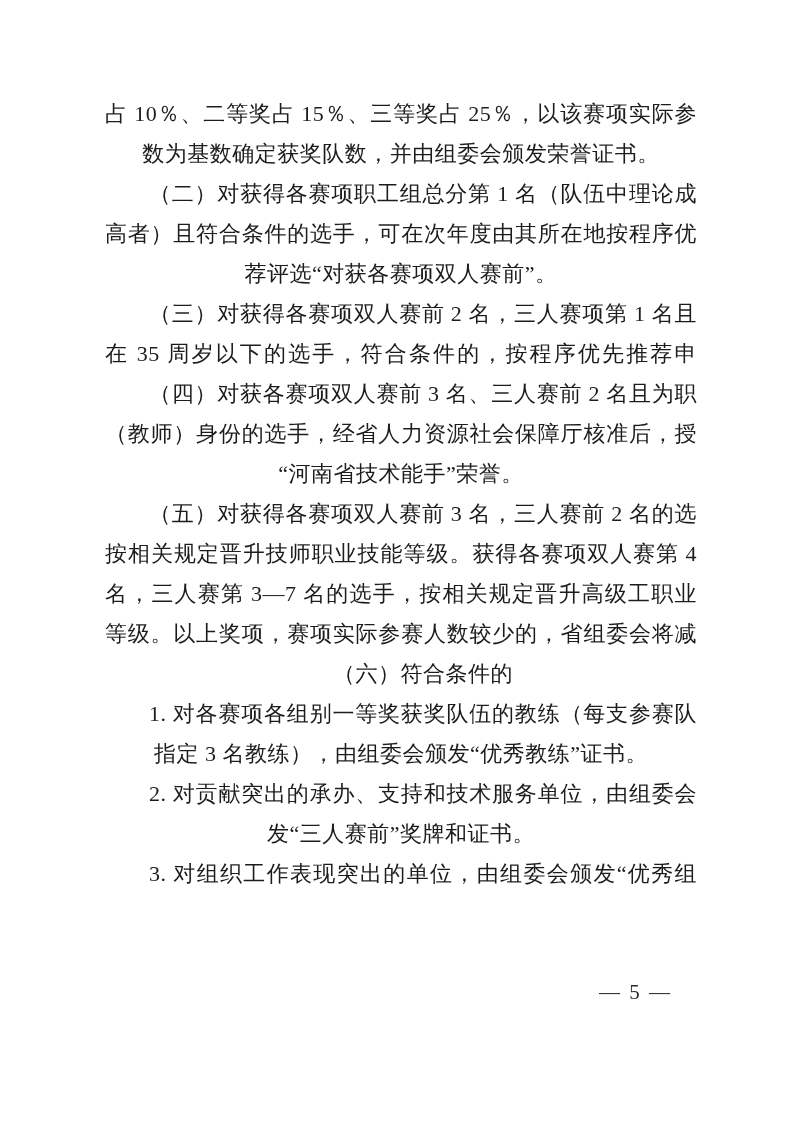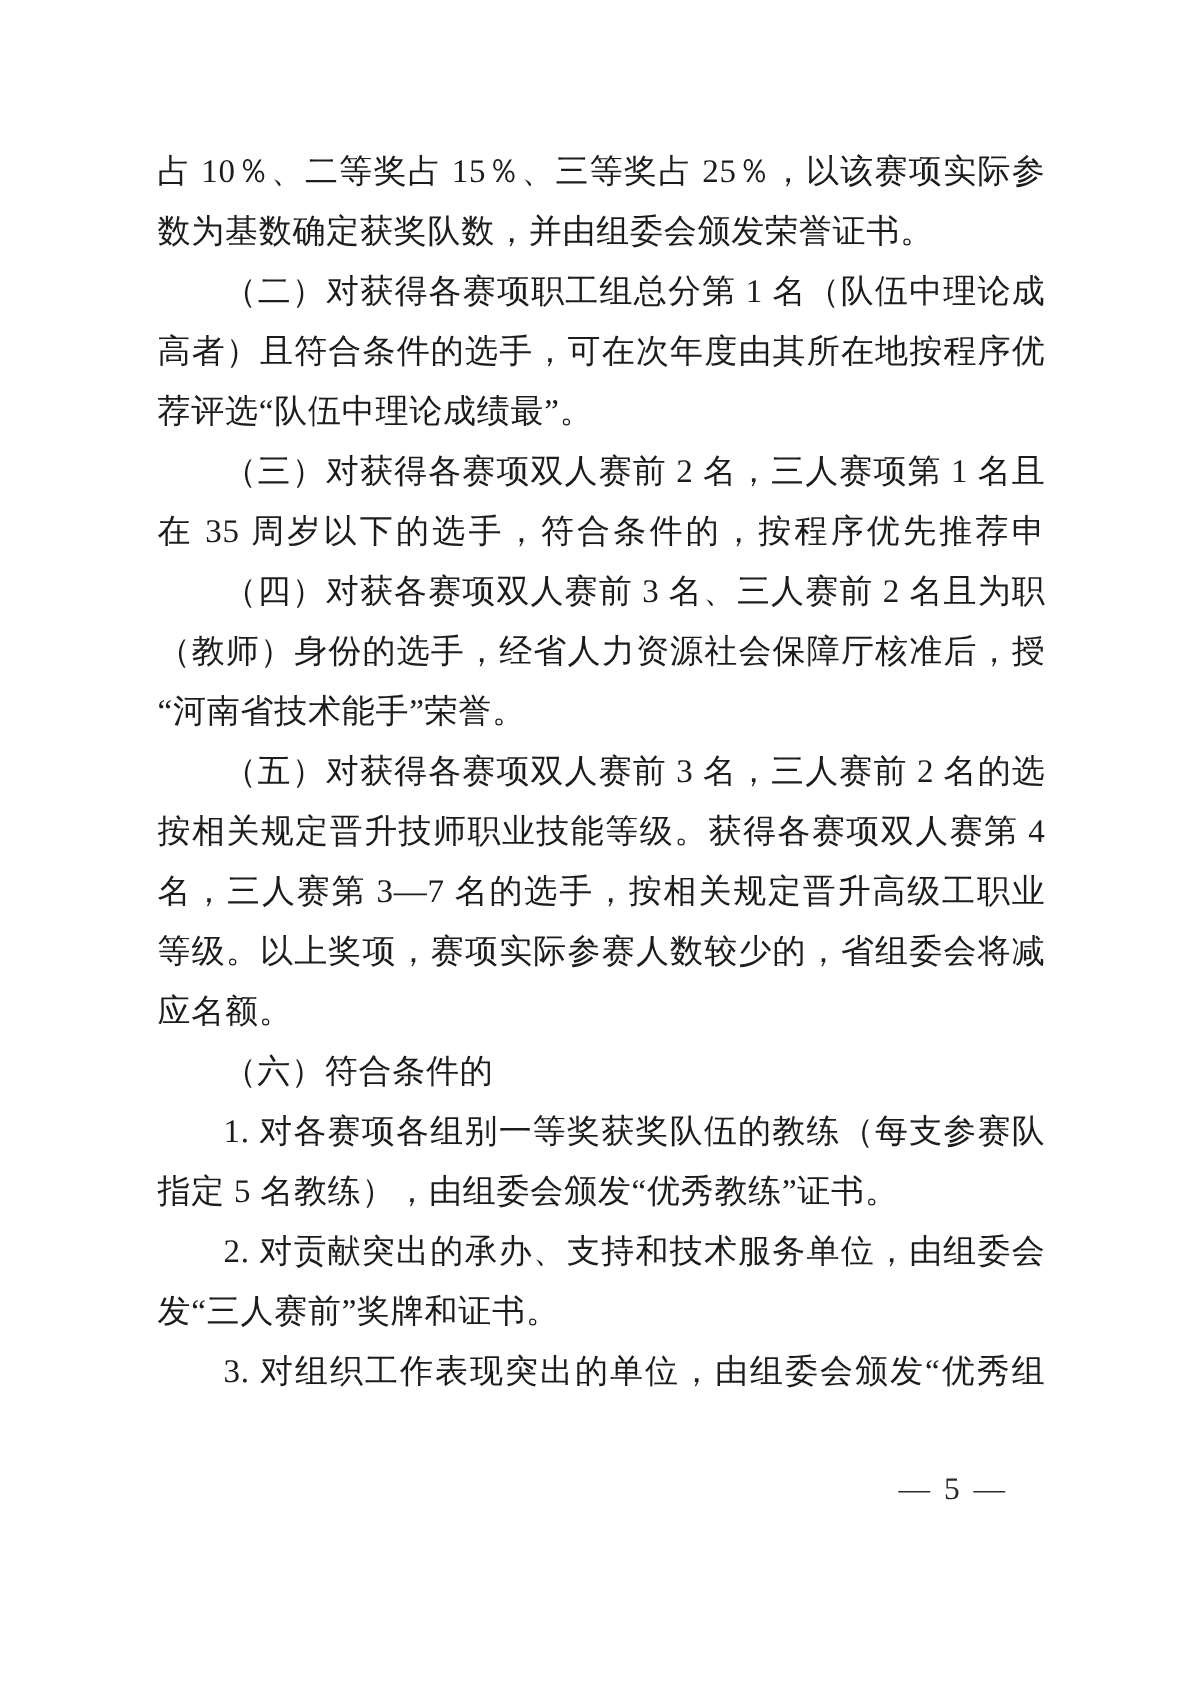--- a/index.html
+++ b/index.html
@@ -20,21 +20,21 @@
     position: absolute;
     left: 105px;
     top: 94px;
     width: 592px;
   }
   .line {
     height: 40px;
     line-height: 40px;
     font-size: 22px;
     overflow: hidden;
-    text-align: left;
+    text-align: center;
     letter-spacing: 0.5px;
   }
   .line.full {
     text-align: justify;
     text-align-last: justify;
   }
   .line.indent {
     text-indent: 44px;
   }
   .page-num {
@@ -50,32 +50,31 @@
 </style>
 </head>
 <body>
 
 <div class="page">
   <div class="body-text">
     <div class="line full">占 10％、二等奖占 15％、三等奖占 25％，以该赛项实际参赛队</div>
     <div class="line">数为基数确定获奖队数，并由组委会颁发荣誉证书。</div>
     <div class="line full indent">（二）对获得各赛项职工组总分第 1 名（队伍中理论成绩最</div>
     <div class="line full">高者）且符合条件的选手，可在次年度由其所在地按程序优先推</div>
-    <div class="line">荐评选“队伍中理论成绩最”。</div>
+    <div class="line">荐评选“对获各赛项双人赛前”。</div>
     <div class="line full indent">（三）对获得各赛项双人赛前 2 名，三人赛项第 1 名且年龄</div>
     <div class="line full">在 35 周岁以下的选手，符合条件的，按程序优先推荐申报“河</div>
     <div class="line full indent">（四）对获各赛项双人赛前 3 名、三人赛前 2 名且为职工</div>
     <div class="line full">（教师）身份的选手，经省人力资源社会保障厅核准后，授予</div>
     <div class="line">“河南省技术能手”荣誉。</div>
     <div class="line full indent">（五）对获得各赛项双人赛前 3 名，三人赛前 2 名的选手，</div>
     <div class="line full">按相关规定晋升技师职业技能等级。获得各赛项双人赛第 4—10</div>
     <div class="line full">名，三人赛第 3—7 名的选手，按相关规定晋升高级工职业技能</div>
     <div class="line full">等级。以上奖项，赛项实际参赛人数较少的，省组委会将减少相</div>
-    <div class="line">应名额。</div>
     <div class="line indent">（六）符合条件的</div>
     <div class="line full indent">1. 对各赛项各组别一等奖获奖队伍的教练（每支参赛队伍</div>
-    <div class="line">指定 5 名教练），由组委会颁发“优秀教练”证书。</div>
+    <div class="line">指定 3 名教练），由组委会颁发“优秀教练”证书。</div>
     <div class="line full indent">2. 对贡献突出的承办、支持和技术服务单位，由组委会颁</div>
     <div class="line">发“三人赛前”奖牌和证书。</div>
     <div class="line full indent">3. 对组织工作表现突出的单位，由组委会颁发“优秀组织</div>
   </div>
   <div class="page-num">— 5 —</div>
 </div>
 
 </body></html>

